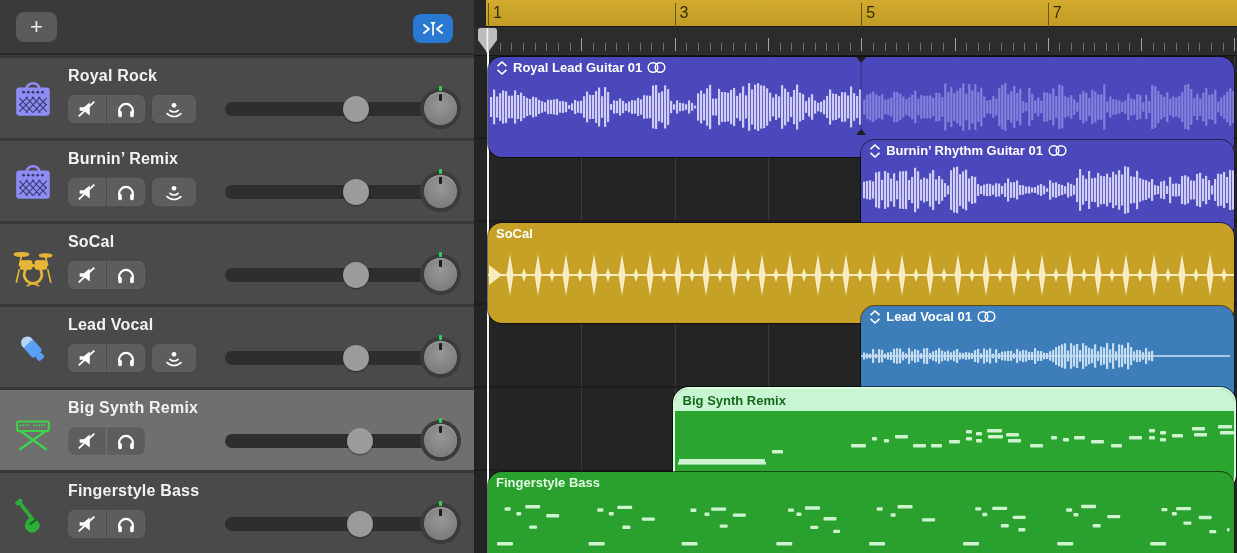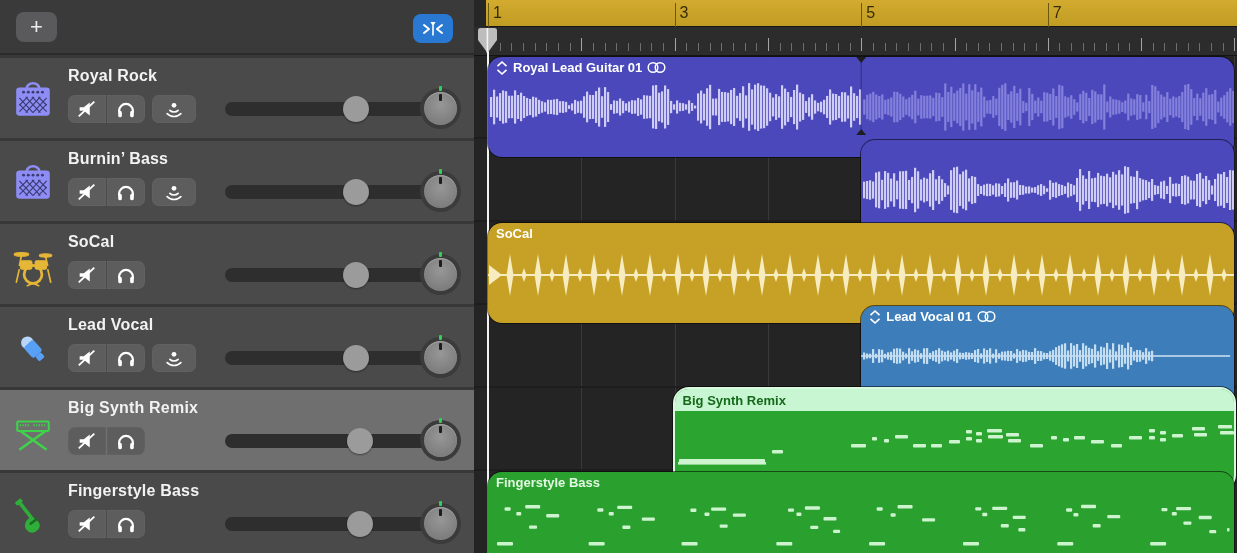--- a/index.html
+++ b/index.html
@@ -129,21 +129,21 @@
                 <circle cx="20" cy="12.5" r="1.4"></circle>
                 <circle cx="24.5" cy="12.5" r="1.4"></circle>
                 <circle cx="29" cy="12.5" r="1.4"></circle>
               </g>
     <g stroke="#3c3c74" stroke-width="1.1">
       <path d="M7 18 L20 32 M13 17 L27 32 M19 17 L33 31 M25 17 L33 25 M7 24 L15 32"></path>
       <path d="M33 18 L20 32 M27 17 L13 32 M21 17 L7 31 M15 17 L7 25 M33 24 L25 32"></path>
     </g>
             </svg>
           </div>
-          <div class="track-name">Burnin’ Bass</div>
+          <div class="track-name">Burnin’ Remix</div>
           <div class="tbtn btn-mute">
             <svg width="22" height="22" viewBox="0 0 24 24">
     <path d="M4 10 h4.5 L15 5 v14 l-6.5 -5 H4 Z" fill="#fff"></path>
     <line x1="3" y1="20" x2="20" y2="4" stroke="#fff" stroke-width="2"></line>
             </svg>
           </div>
           <div class="tbtn btn-solo">
             <svg width="22" height="22" viewBox="0 0 24 24">
     <path d="M4.5 16 v-2 a7.5 7.5 0 0 1 15 0 v2" fill="none" stroke="#fff" stroke-width="2.4"></path>
     <rect x="3.5" y="14" width="4" height="7" rx="2" fill="#fff"></rect>
@@ -670,20 +670,35 @@
               <rect x="365" y="10.7" width="2.2" height="30.7" fill="#8481dc"></rect>
               <rect x="368" y="7.2" width="2.2" height="37.6" fill="#8481dc"></rect>
               <rect x="371" y="9.9" width="2.2" height="32.2" fill="#8481dc"></rect>
             </g>
       <rect x="372.7" y="0" width="1" height="78" fill="rgba(0,0,20,.35)"></rect>
       <path d="M368.2 0 L378.2 0 L373.2 6 Z" fill="#1e1e1e"></path>
       <path d="M368.2 78 L378.2 78 L373.2 72 Z" fill="#1e1e1e"></path>
     </svg>
         </div>
         <div class="region" style="left: 387.2px; top: 84px; width: 373.2px; background: rgb(74, 72, 187);">
+          <div class="region-label" style="color:#fff">
+            <svg width="12" height="14" viewBox="0 0 12 14" style="flex:none">
+  <g stroke="#fff" stroke-width="1.7" fill="none" stroke-linejoin="round">
+    <path d="M1.5 5.2 L6 1 L10.5 5.2"></path>
+                <path d="M1.5 8.8 L6 13 L10.5 8.8"></path>
+              </g>
+            </svg>
+            <span>Burnin’ Rhythm Guitar 01</span>
+            <svg width="19" height="13" viewBox="0 0 19 13" style="flex:none">
+  <g stroke="#fff" stroke-width="1.5" fill="none">
+                <circle cx="6" cy="6.5" r="4.8"></circle>
+                <circle cx="13" cy="6.5" r="4.8"></circle>
+              </g>
+            </svg>
+          </div>
           <svg class="wave" width="373.2" height="78">
       <g transform="translate(0,24)">
               <rect x="2" y="17.7" width="2.2" height="16.6" fill="#cfcdf6"></rect>
               <rect x="5" y="17.0" width="2.2" height="18.1" fill="#cfcdf6"></rect>
               <rect x="8" y="16.3" width="2.2" height="19.4" fill="#cfcdf6"></rect>
               <rect x="11" y="17.5" width="2.2" height="17.1" fill="#cfcdf6"></rect>
               <rect x="14" y="8.5" width="2.2" height="34.9" fill="#cfcdf6"></rect>
               <rect x="17" y="7.6" width="2.2" height="36.7" fill="#cfcdf6"></rect>
               <rect x="20" y="15.8" width="2.2" height="20.4" fill="#cfcdf6"></rect>
               <rect x="23" y="7.1" width="2.2" height="37.8" fill="#cfcdf6"></rect>

